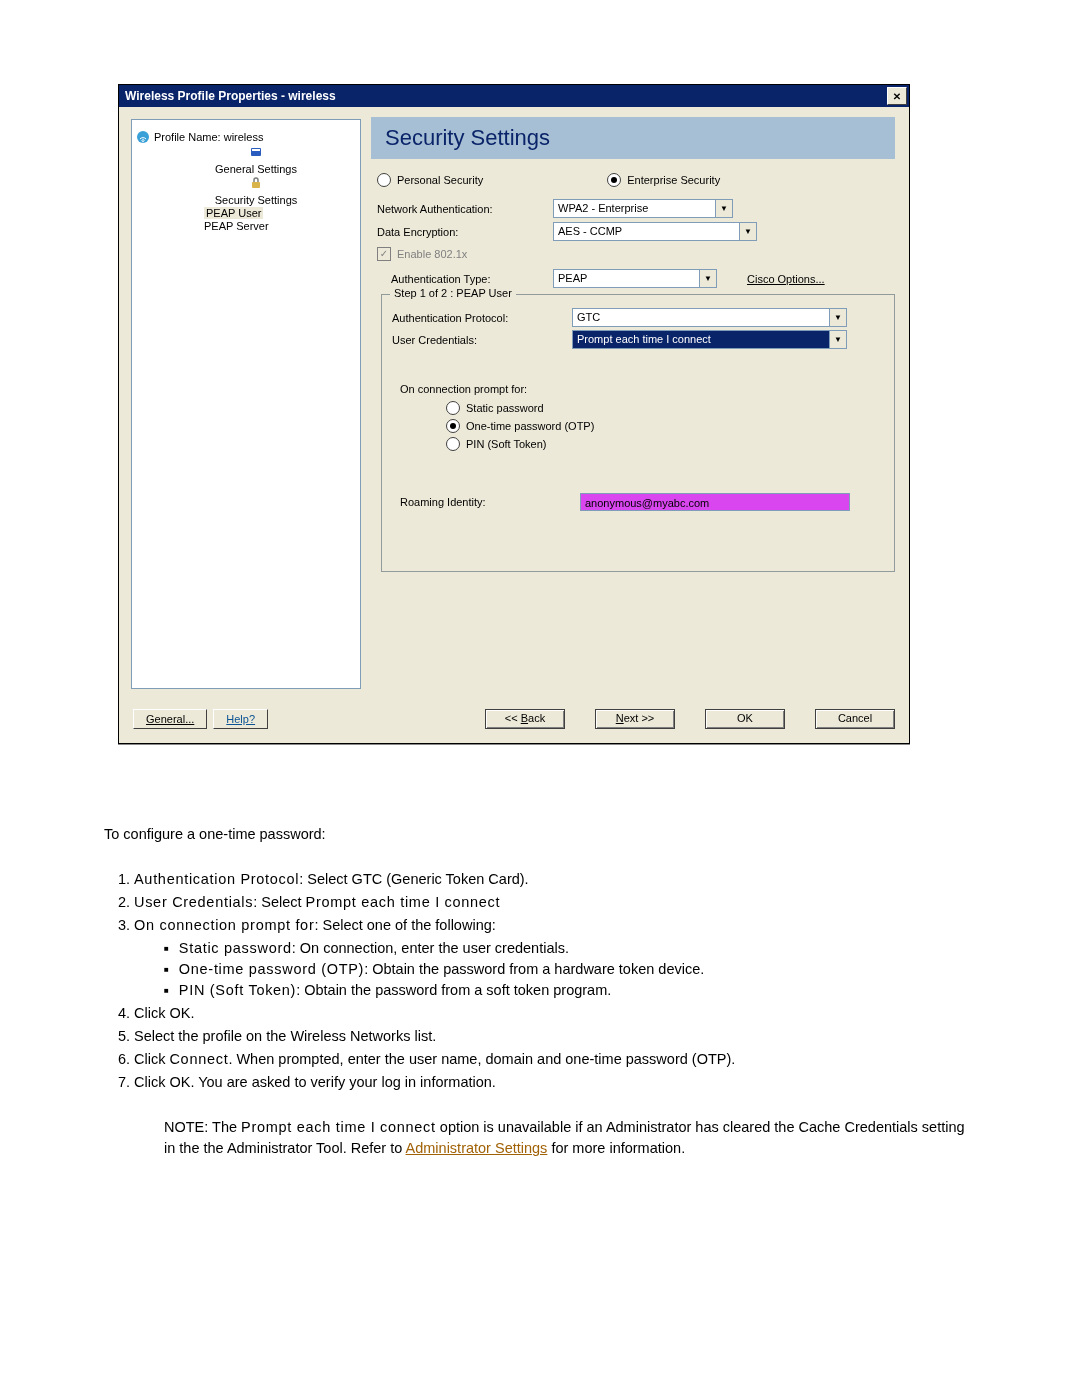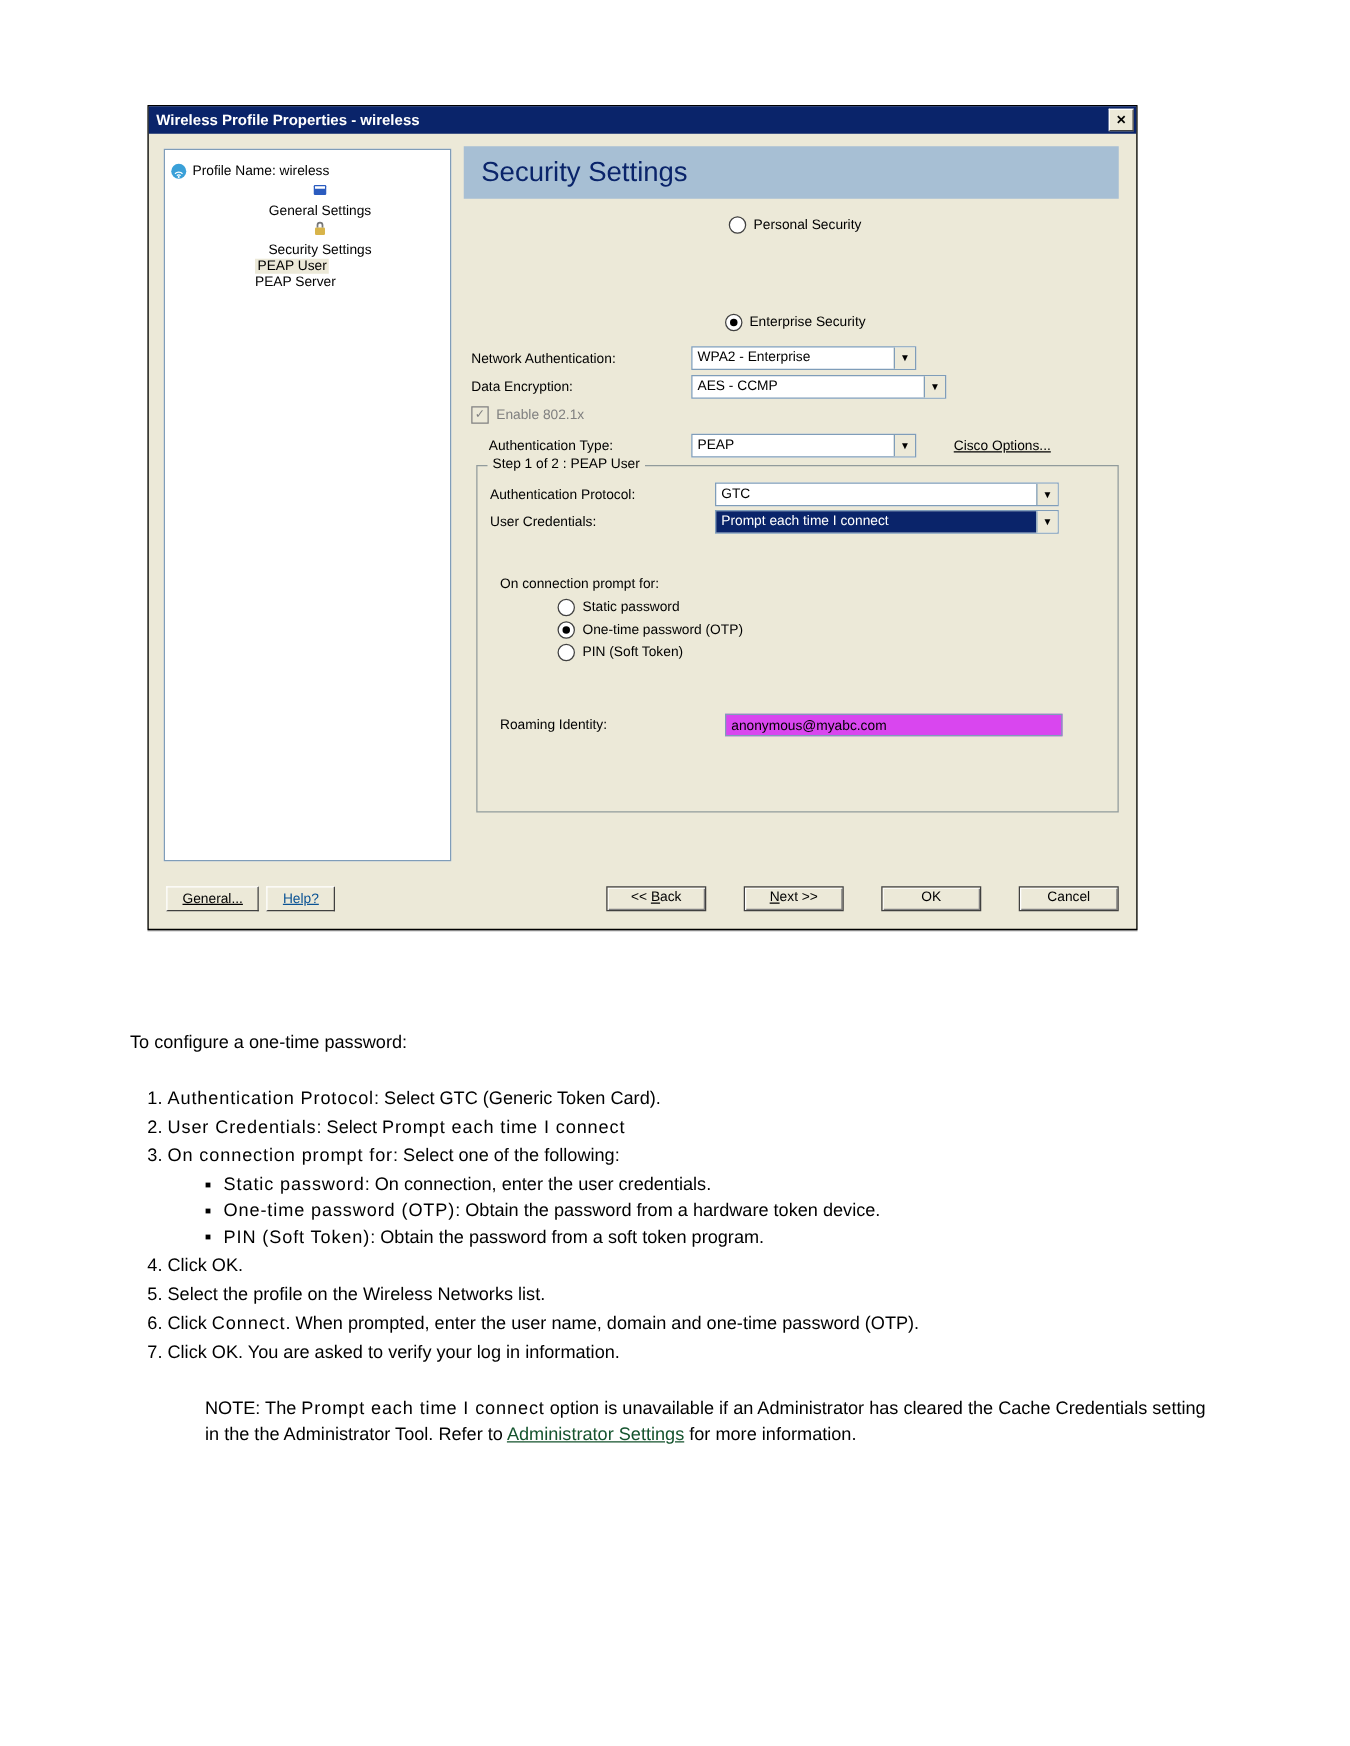--- a/index.html
+++ b/index.html
@@ -95,21 +95,20 @@
     font-family: Arial, sans-serif;
     font-size: 22px;
     padding: 8px 14px;
     margin-bottom: 14px;
   }
   .sec-row {
     display: flex;
     align-items: center;
     gap: 32px;
     margin: 2px 0 12px 6px;
-    flex-direction: column;
   }
   .radio {
     display: flex;
     align-items: center;
     gap: 6px;
   }
   .radio .mark {
     width: 12px;
     height: 12px;
     border: 1px solid #404040;
@@ -277,21 +276,21 @@
   .doc ul li::before {
     content: "■";
     font-size: 8px;
     margin-right: 10px;
     vertical-align: 2px;
   }
   .bold-term { letter-spacing: 0.7px; }
   .note {
     margin: 0 0 0 60px;
   }
-  .doc a { color: #14532d; text-decoration: underline; }
+  .doc a { color: #a16207; text-decoration: underline; }
   .uline { text-decoration: underline; }
 </style>
 </head>
 <body>
 
 <div class="page">
 
   <div class="dialog">
     <div class="titlebar">
       <span>Wireless Profile Properties - wireless</span>
@@ -369,21 +368,21 @@
           </div>
         </div>
 
         <div class="check-row">
           <span class="check-mark">✓</span>
           <span>Enable 802.1x</span>
         </div>
 
         <div class="form-row" style="margin-left:14px">
           <span class="lbl" style="width:162px">Authentication Type:</span>
-          <div class="dropdown" style="width:180px">
+          <div class="dropdown" style="width:164px">
             <span class="dd-val">PEAP</span>
             <span class="dd-btn">▼</span>
           </div>
           <span style="width:30px"></span>
           <span class="uline">Cisco Options...</span>
         </div>
 
         <div class="fieldset">
           <span class="legend">Step 1 of 2 : PEAP User</span>
 

